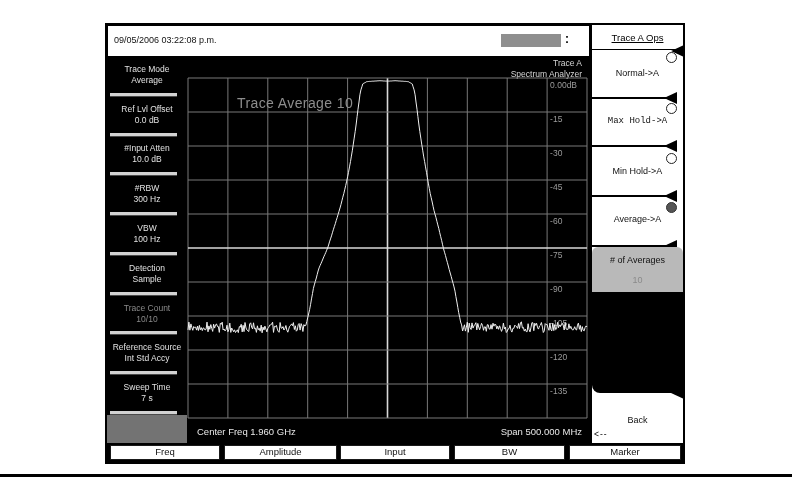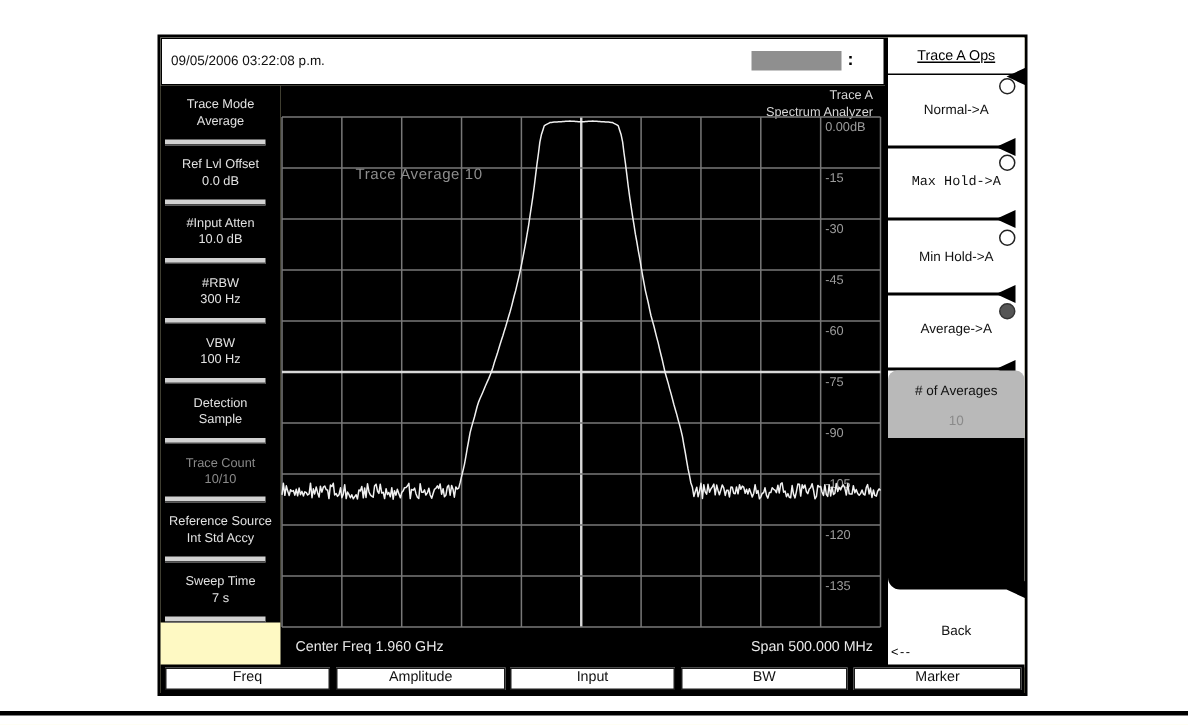--- a/index.html
+++ b/index.html
@@ -1,18 +1,18 @@
 <!DOCTYPE html>
 <html><head>
 <meta charset="utf-8">
 <style>
   html,body{margin:0;padding:0;background:#fff;}
   .page{position:relative;width:792px;height:483px;background:#ffffff;overflow:hidden;
         font-family:"Liberation Sans",sans-serif;}
-  .screen{position:absolute;left:107px;top:25px;width:576px;height:437px;background:#fef9c3;
+  .screen{position:absolute;left:107px;top:25px;width:576px;height:437px;background:#737373;
           box-shadow:0 0 0 2px #000;}
   
   .topbar{position:absolute;left:0;top:0;width:483px;height:32px;background:#fff;
           border:1px solid #000;box-sizing:border-box;}
   .datetime{position:absolute;left:6px;top:9px;font-size:9px;color:#111;}
   .battery{position:absolute;left:393px;top:8px;width:60px;height:13px;background:#8f8f8f;}
   .battery-colon{position:absolute;left:457px;top:6px;font-size:12px;font-weight:bold;color:#000;}
   
   .sidebar{position:absolute;left:0;top:32px;width:80px;height:358px;background:#000;
            display:flex;flex-direction:column;}
@@ -22,21 +22,21 @@
   .sb-sep{flex:none;height:3px;width:67px;margin:0 0 0 3px;background:#d2d2d2;border-bottom:1px solid #4a4a4a;}
   
   .plot{position:absolute;left:80px;top:32px;width:403px;height:388px;background:#000;}
   .plot-head{position:absolute;right:8px;top:1px;text-align:right;color:#d6d6d6;
              font-size:8.5px;line-height:10.5px;}
   .plot-svg{position:absolute;left:0;top:0;}
   .grid{stroke:#787878;stroke-width:1;}
   .center{stroke:#d8d8d8;stroke-width:1.6;}
   .ticklabel{fill:#9c9c9c;font-size:8.5px;font-family:"Liberation Sans",sans-serif;}
   .trace{fill:none;stroke:#f0f0f0;stroke-width:1;stroke-linejoin:round;}
-  .annotation{position:absolute;left:50px;top:54px;color:#8d8d8d;font-size:10px;letter-spacing:.4px;}
+  .annotation{position:absolute;left:50px;top:38px;color:#8d8d8d;font-size:14px;letter-spacing:.4px;}
   .plot-foot-left{position:absolute;left:10px;bottom:8px;color:#e8e8e8;font-size:9.5px;}
   .plot-foot-right{position:absolute;right:8px;bottom:8px;color:#e8e8e8;font-size:9.5px;}
   
   .softkeys{position:absolute;left:483px;top:0;width:93px;height:420px;background:#fff;
             border-left:2px solid #000;box-sizing:border-box;}
   .sk-header{position:absolute;left:0;top:0;width:100%;height:25px;line-height:25px;text-align:center;
              font-size:9.5px;color:#000;border-bottom:1.5px solid #000;box-sizing:border-box;text-decoration:underline;}
   .sk-label{position:absolute;width:100%;text-align:center;font-size:9px;color:#111;}
   .sk-sep{position:absolute;left:0;width:84px;height:2px;background:#000;}
   .sk-tri{position:absolute;right:-1px;top:-5px;width:0;height:0;

